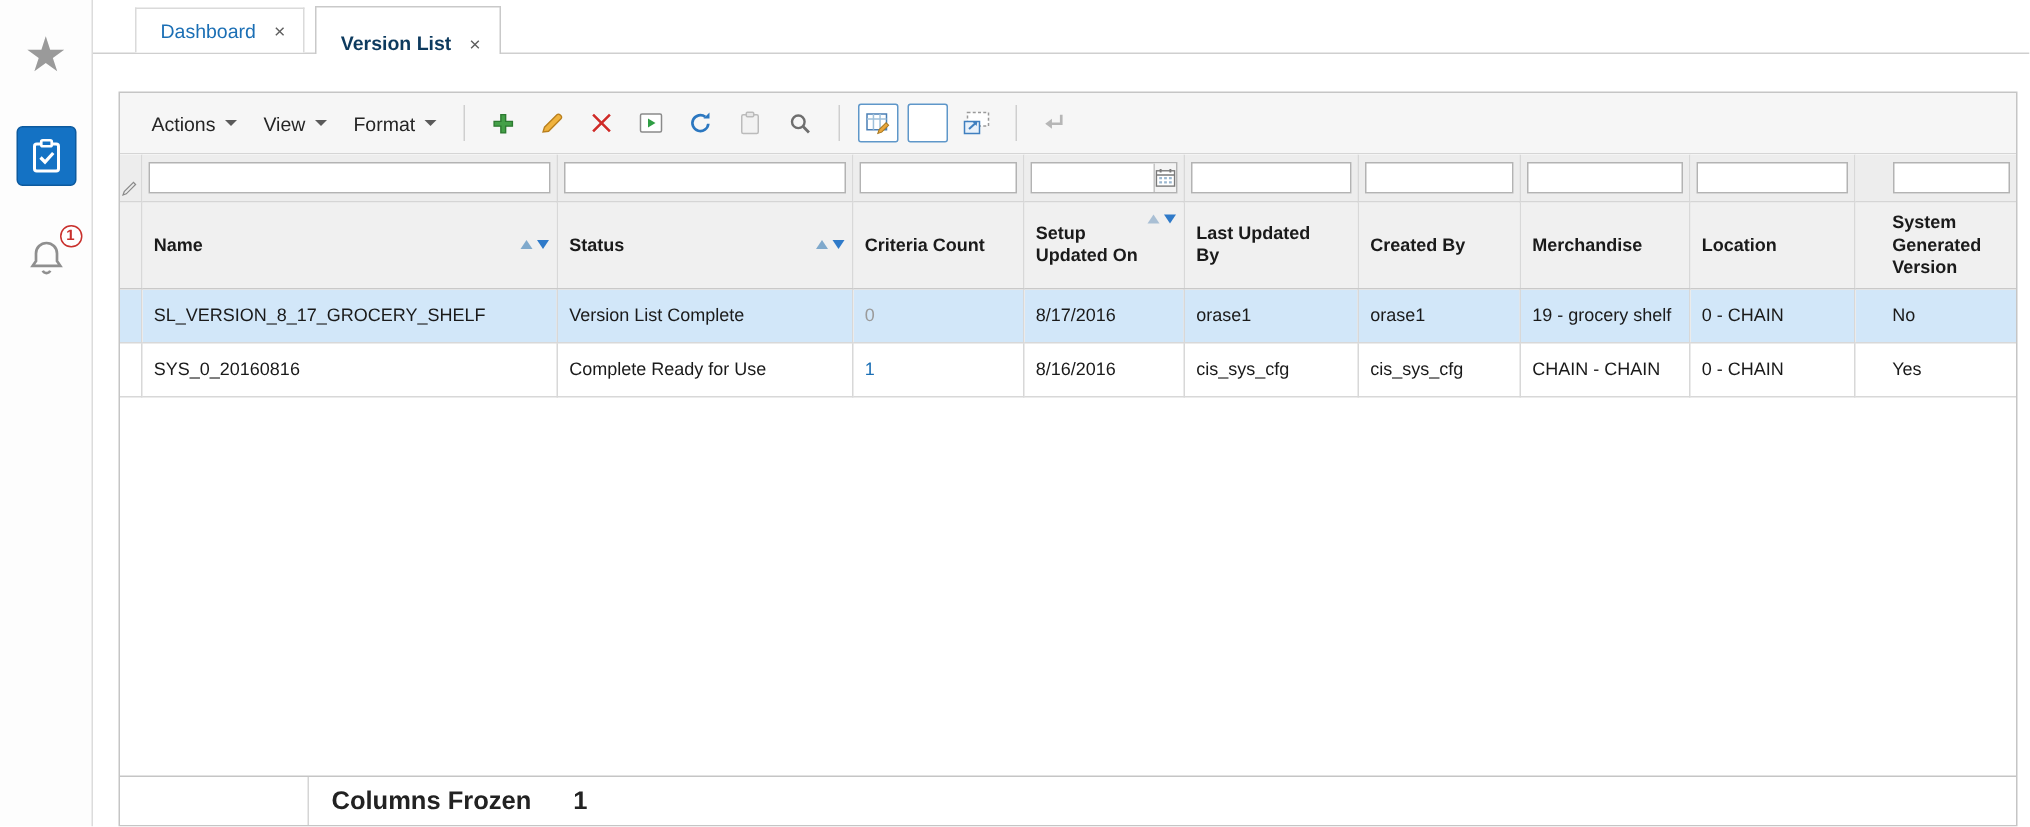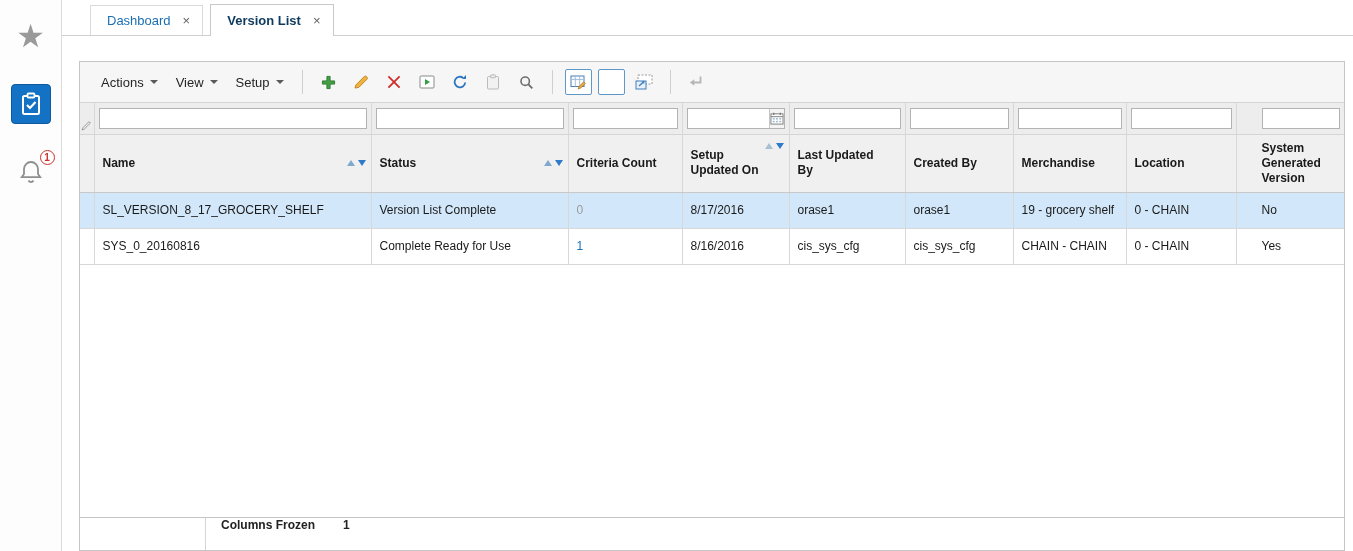--- a/index.html
+++ b/index.html
@@ -22,21 +22,21 @@
   
   .content { flex: 1; display: flex; flex-direction: column; gap: 12px; }
 
   
   .tabbar { height: 37px; display: flex; align-items: flex-end; padding-left: 28px;
     border-bottom: 1px solid #cfcfcf; background: #fff; }
   .tab { display: flex; align-items: center; height: 30px; padding: 0 12px 0 16px; gap: 12px;
     border: 1px solid #dadada; border-bottom: none; background: #fff; font-size: 13px;
     margin-right: 7px; cursor: pointer; }
   .tab .tab-label { color: #1b6fb5; }
-  .tab.active { margin-bottom: -1px; border-color: #c9c9c9; z-index: 2; height: 32px; }
+  .tab.active { margin-bottom: -1px; border-color: #c9c9c9; z-index: 2; height: 32px; align-items: flex-end; }
   .tab.active .tab-label { color: #0d3a5e; font-weight: bold; }
   .tab-close { color: #5f5f5f; font-size: 13px; line-height: 1; cursor: pointer; }
 
   
   .panel { margin: 13px 8px 0 17px; width: 1266px; height: 500px; border: 1px solid #c5c5c5;
     display: flex; flex-direction: column; background: #fff; }
 
   
   .toolbar { height: 41px; background: #f6f6f6; border-bottom: 1px solid #d5d5d5;
     display: flex; align-items: center; padding-left: 12px; flex: 0 0 41px; }
@@ -79,22 +79,22 @@
     border-top: 6px solid #2f7ac9; }
   .sort.top .tri-up { border-bottom-color: #a9bfd4; }
 
   tr.row td { height: 36px; padding: 0 8px; border-bottom: 1px solid #d8d8d8; background: #fff; cursor: default; }
   tr.row.selected td { background: #d2e7f9; }
   td.rh, th.rh { padding: 0; }
   .muted { color: #9b9b9b; }
   .linknum { color: #1b6fb5; cursor: pointer; }
 
   
-  .footer { height: 33px; border-top: 1px solid #c5c5c5; display: flex; 
-    flex: 0 0 33px; background: #fff; font-size: 12px; }
+  .footer { height: 33px; border-top: 1px solid #c5c5c5; display: flex; align-items: center;
+    flex: 0 0 33px; background: #fff; font-size: 17px; }
   .footer-spacer { width: 126px; height: 100%; border-right: 1px solid #d5d5d5; }
   .fl { font-weight: bold; margin-left: 15px; color: #222; }
   .fv { font-weight: bold; margin-left: 28px; color: #222; }
 </style>
 </head>
 <body>
 
 <div class="app">
 
   <aside class="sidebar">
@@ -139,21 +139,21 @@
       <div class="toolbar">
         <div class="menu">
           <span>Actions</span>
           <span class="caret"></span>
         </div>
         <div class="menu">
           <span>View</span>
           <span class="caret"></span>
         </div>
         <div class="menu">
-          <span>Setup</span>
+          <span>Format</span>
           <span class="caret"></span>
         </div>
 
         <div class="tsep"></div>
 
         <div class="tbtn">
           <span class="icn">
             <svg width="15" height="15" viewBox="0 0 16 16">
               <path d="M6.3 1.5 h3.4 v4.8 h4.8 v3.4 h-4.8 v4.8 h-3.4 v-4.8 h-4.8 v-3.4 h4.8 z" fill="#44a048" stroke="#2c7a30" stroke-width="1"></path>
             </svg>

